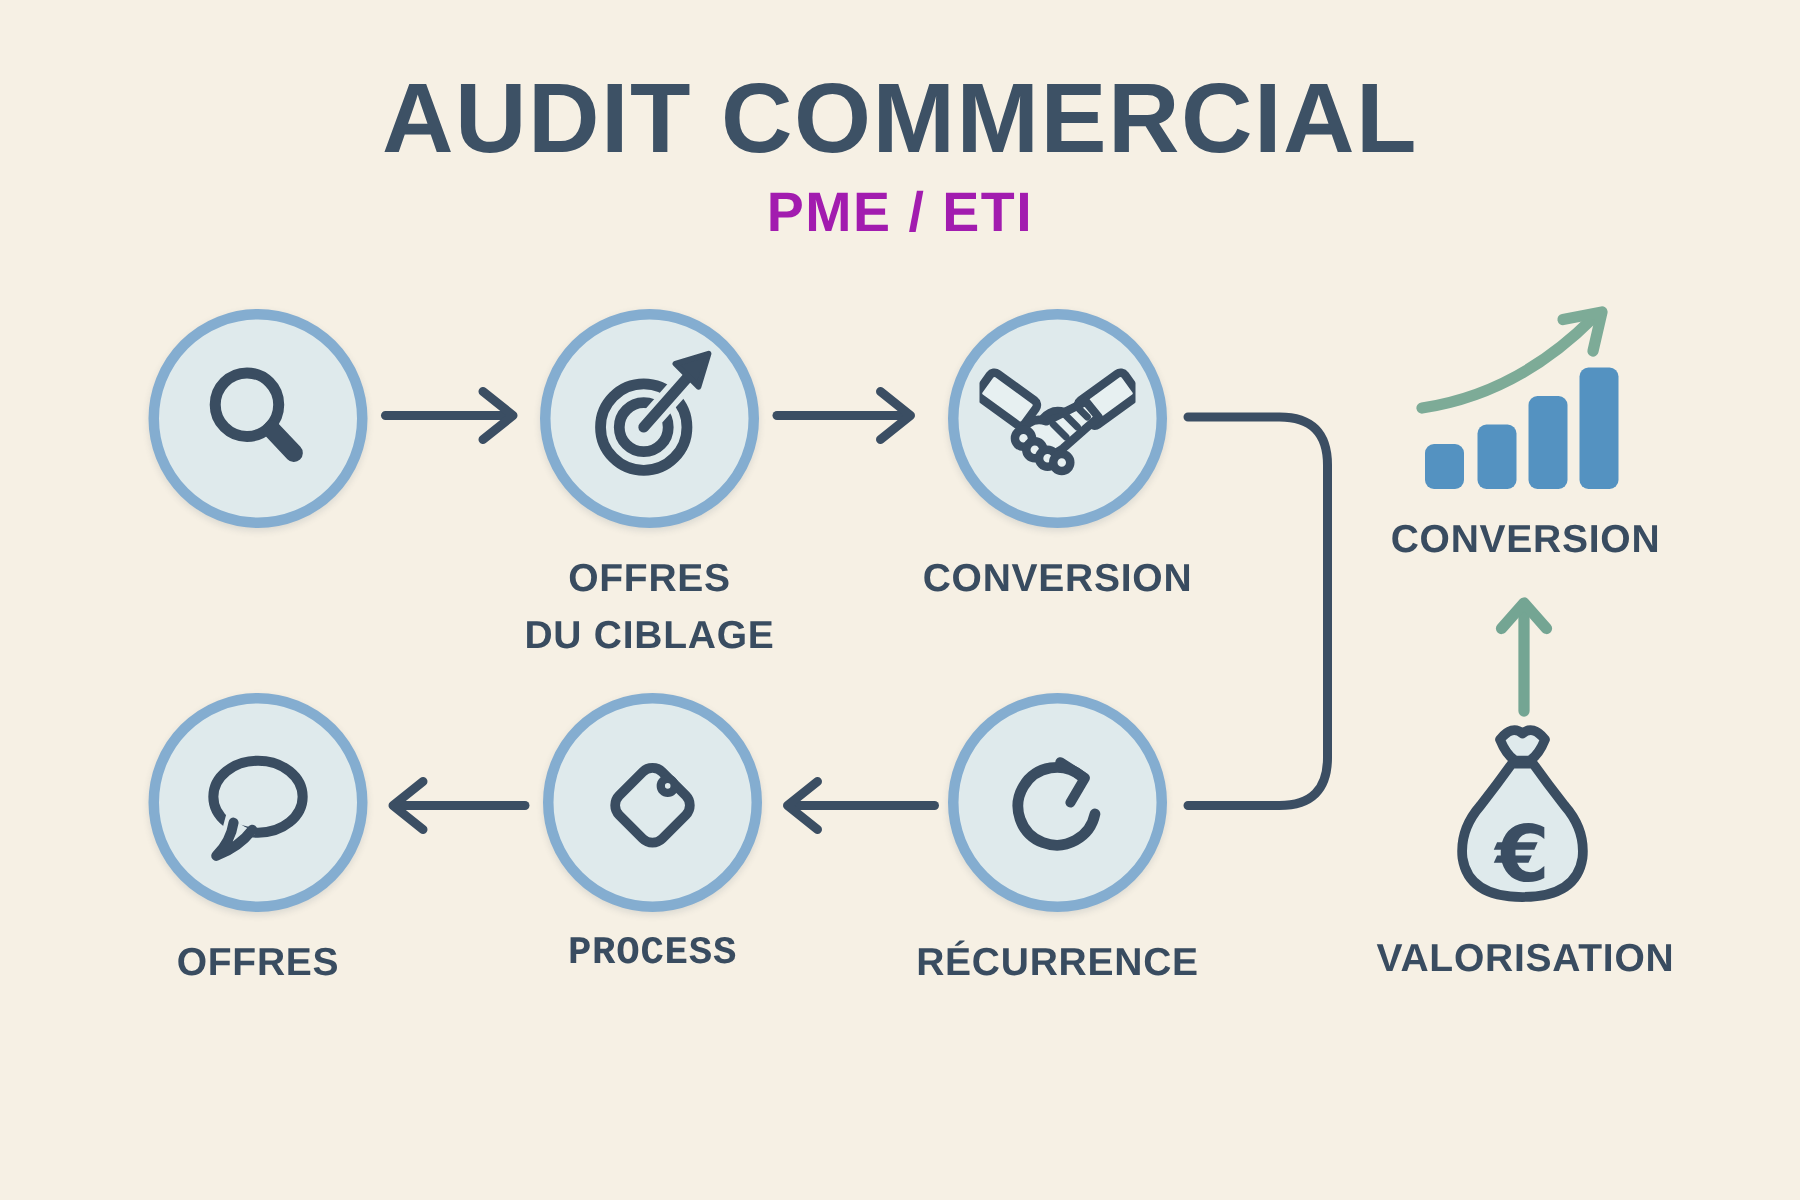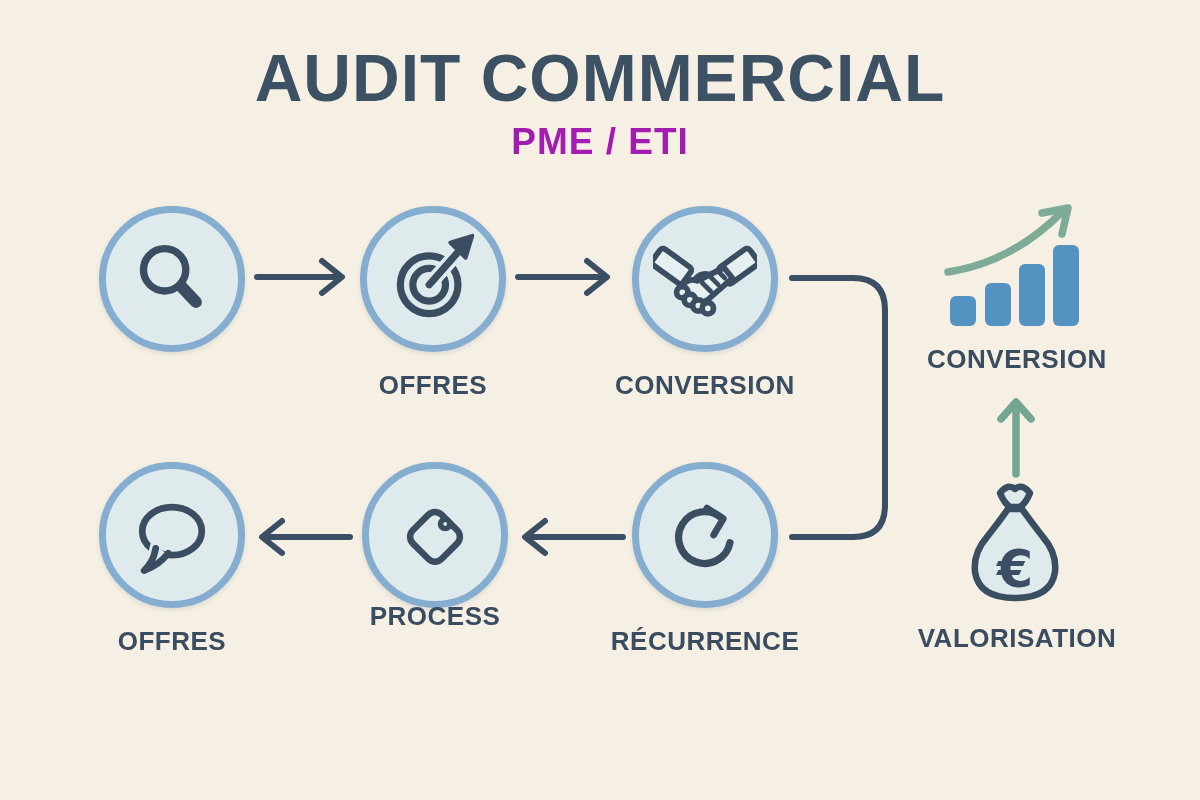--- a/index.html
+++ b/index.html
@@ -34,21 +34,21 @@
   .nlabel {
     position:absolute; width:320px; text-align:center;
     font-size:26px; font-weight:700; color:#394c60;
     letter-spacing:0.5px; line-height:38px;
   }
   .l-diagnostic { left:12px;  top:366px; }
   .l-analyse    { left:273px; top:366px; }
   .l-conversion { left:545px; top:366px; }
   .l-croissance { left:857px; top:340px; }
   .l-offres     { left:12px;  top:622px; }
-  .l-process    { left:275px; top:597px; }
+  .l-process    { left:275px; top:616px;font-family:Liberation Mono, monospace; }
   .l-recurrence { left:545px; top:622px; }
   .l-valorisation { left:857px; top:619px; }
   .layer { position:absolute; left:0; top:0; }
   .growth { left:940px; top:190px; }
   .moneybag { left:965px; top:477px; }
 </style>
 </head>
 <body>
 
 <div class="canvas">
@@ -160,20 +160,21 @@
   <svg class="layer moneybag" width="100" height="140" viewBox="0 0 100 140">
     <g fill="#dfeaec" stroke="#3a4d61" stroke-width="6.5" stroke-linejoin="round" stroke-linecap="round">
       <path d="M35 16 Q43 6 50 12 Q57 6 65 16 Q61 26 55 30 L45 30 Q39 26 35 16 Z"></path>
       <path d="M43 32 Q33 46 22 60 Q8 76 10 95 Q14 121 50 121 Q86 121 90 95 Q92 76 78 60 Q67 46 57 32 Z"></path>
     </g>
     <text x="50" y="110" text-anchor="middle" font-family="DejaVu Sans, sans-serif" font-size="52" font-weight="bold" fill="#3b4e63">€</text>
   </svg>
 
   <div class="nlabel l-analyse">
     <span>OFFRES</span><br>
+    <span>DU CIBLAGE</span>
   </div>
   <div class="nlabel l-conversion">CONVERSION</div>
   <div class="nlabel l-croissance">CONVERSION</div>
   <div class="nlabel l-offres">OFFRES</div>
   <div class="nlabel l-process">PROCESS</div>
   <div class="nlabel l-recurrence">RÉCURRENCE</div>
   <div class="nlabel l-valorisation">VALORISATION</div>
 
 </div>
 

